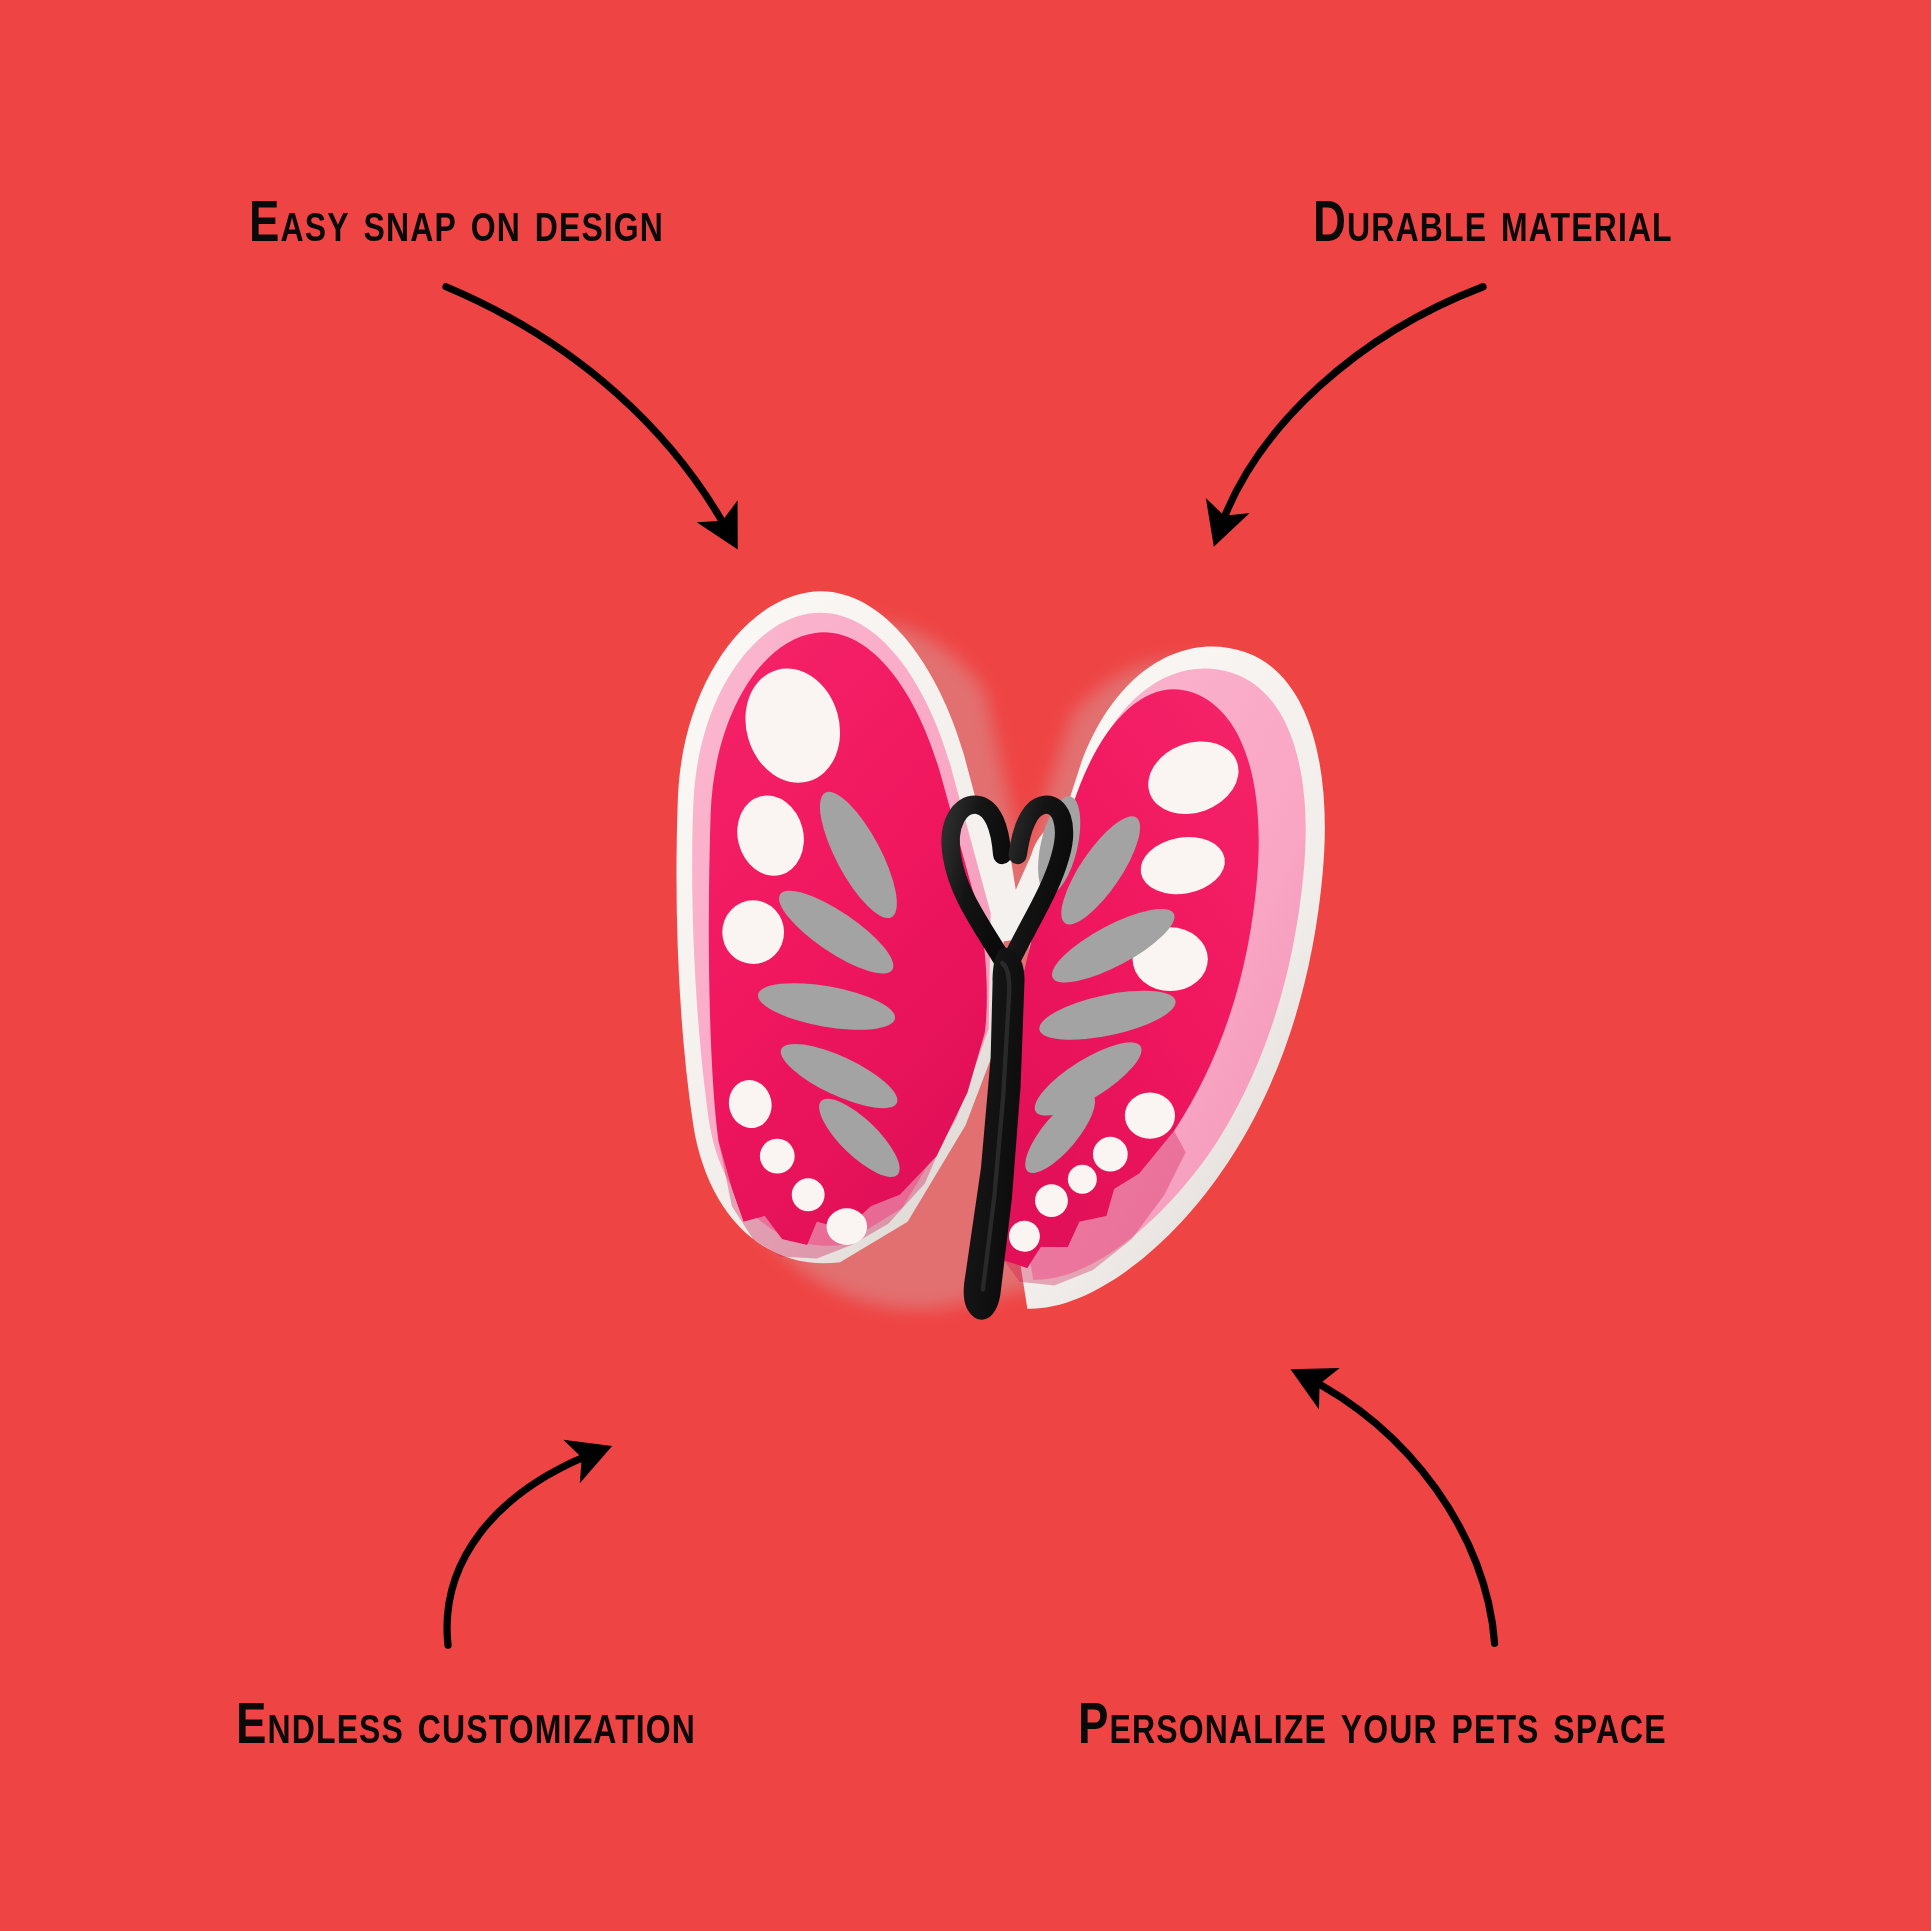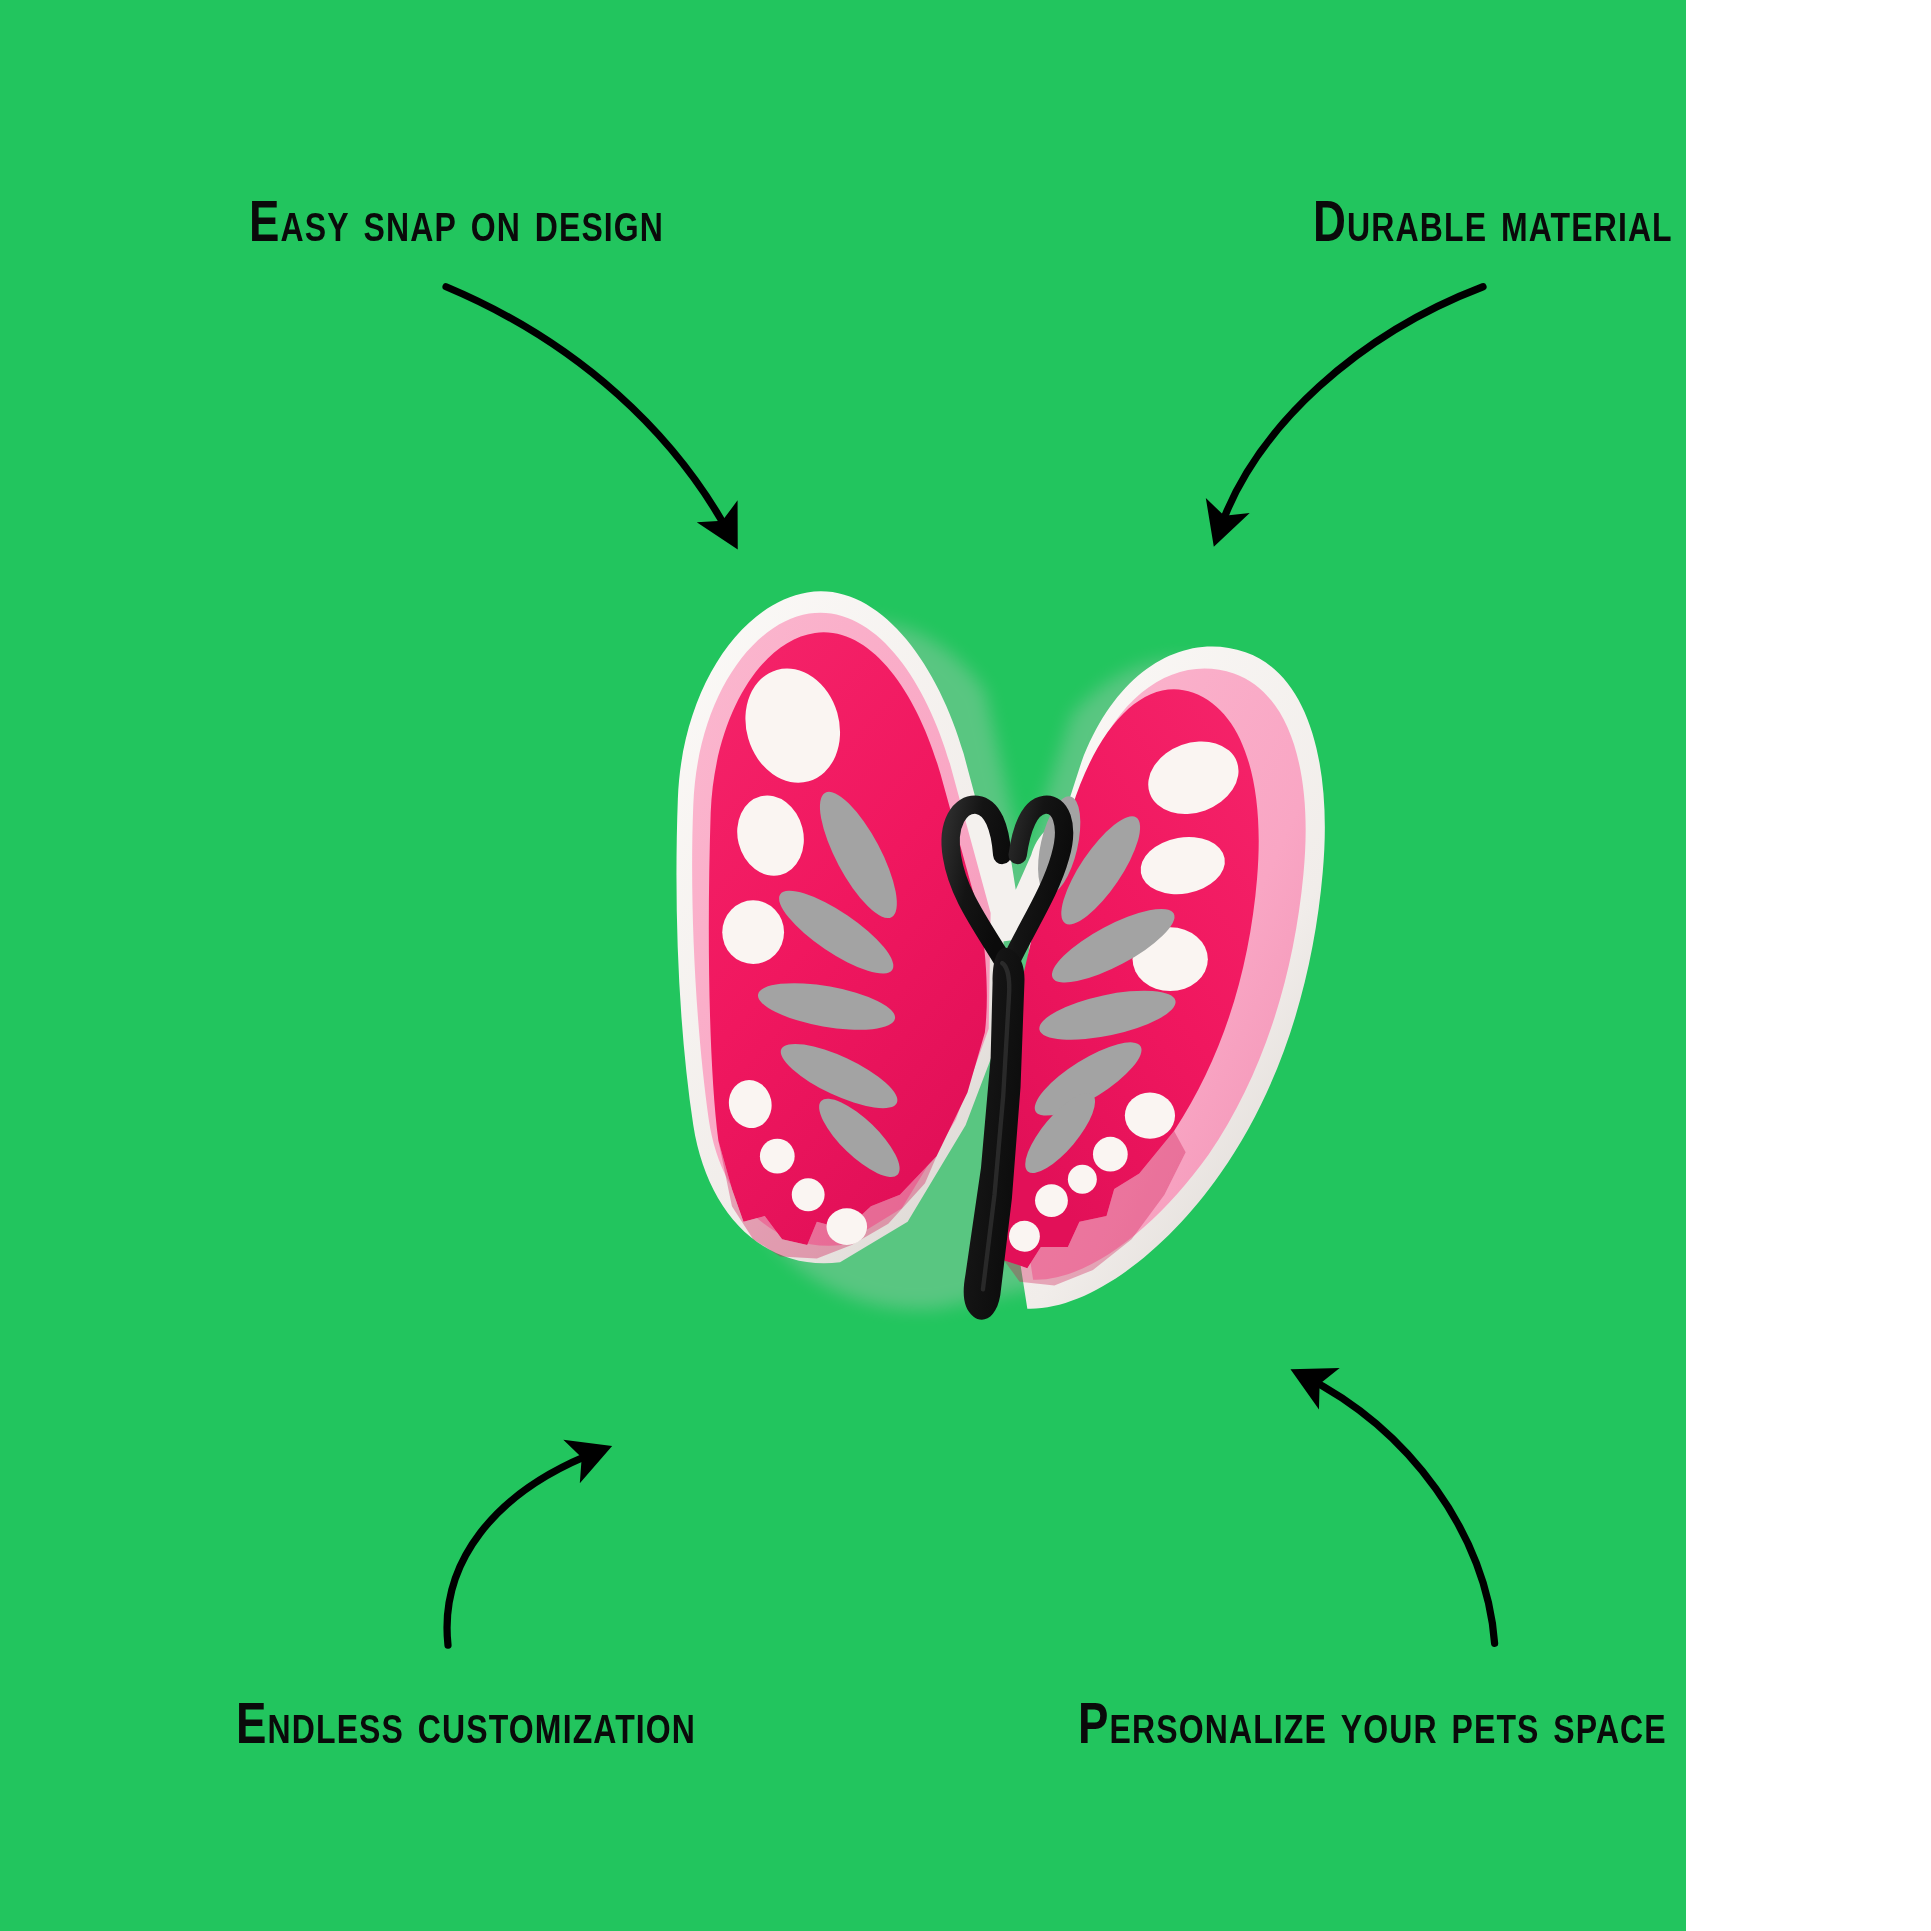--- a/index.html
+++ b/index.html
@@ -12,23 +12,23 @@
     width: 1931px;
     height: 1931px;
     position: relative;
     overflow: hidden;
     font-family: "Liberation Sans", sans-serif;
   }
 
   #stage {
     position: absolute;
     left: 0; top: 0;
-    width: 1686px;
+    width: 1931px;
     height: 1931px;
-    background: #22c55e;
+    background: #ef4444;
   }
 
   
   .callout-label {
     position: absolute;
     color: #0a0a0a;
     font-family: "Liberation Sans", sans-serif;
     font-weight: 700;
     font-variant: small-caps;
     font-size: 57px;

